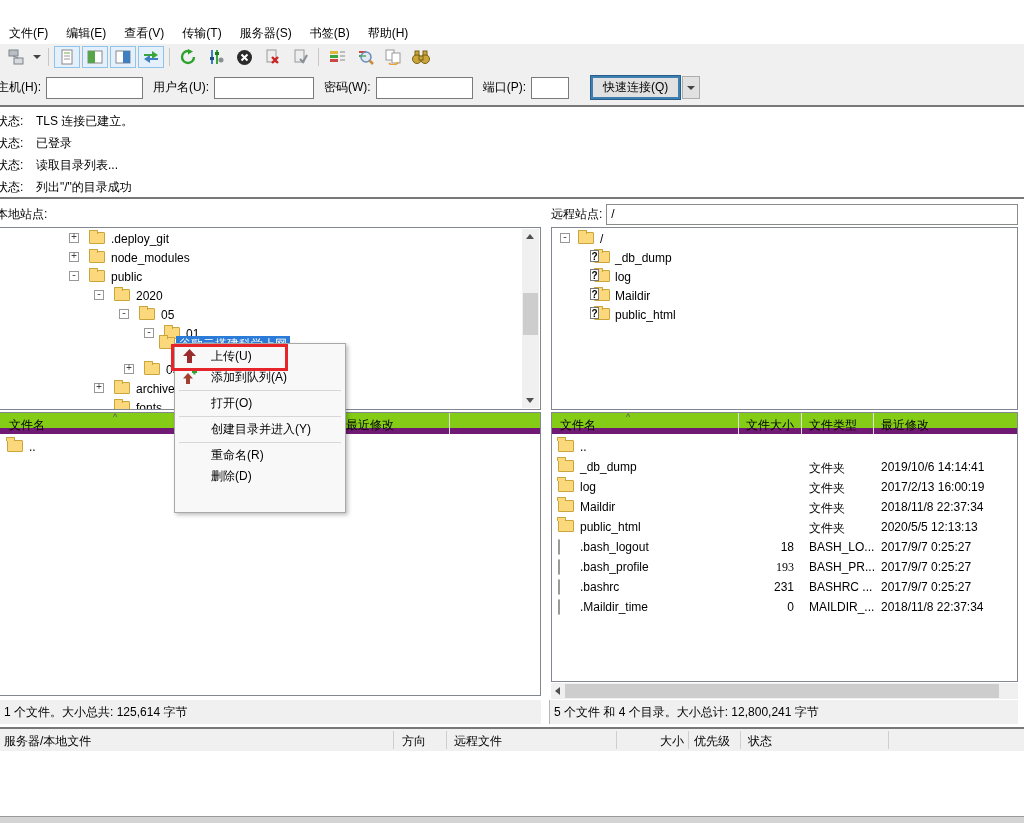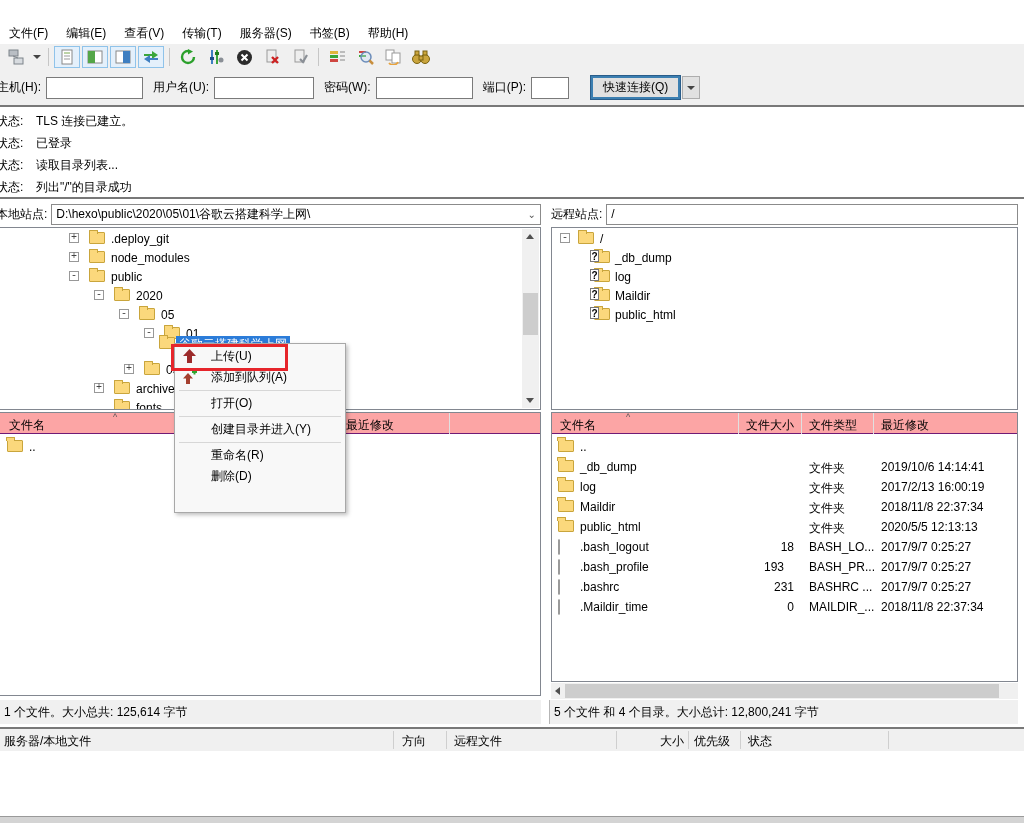--- a/index.html
+++ b/index.html
@@ -61,21 +61,21 @@
   .vscroll { position:absolute; width:17px; background:#f0f0f0; }
   .vthumb { position:absolute; left:1px; width:15px; background:#cdcdcd; }
   .arr { position:absolute; left:4px; width:0; height:0; }
   .arr.up { border-left:4px solid transparent; border-right:4px solid transparent; border-bottom:5px solid #505050; }
   .arr.dn { border-left:4px solid transparent; border-right:4px solid transparent; border-top:5px solid #505050; }
   .hscroll { position:absolute; height:16px; background:#f0f0f0; }
   .hthumb { position:absolute; top:1px; height:14px; background:#cdcdcd; }
   .arr.lf { border-top:4px solid transparent; border-bottom:4px solid transparent; border-right:5px solid #505050; top:4px; }
 
   
-  .list-header { position:absolute; left:0; top:0; right:0; height:21px; background:#fca5a5; border-bottom:1px solid #701a75; }
+  .list-header { position:absolute; left:0; top:0; right:0; height:21px; background:#84cc16; border-bottom:6px solid #701a75; }
   .hcell { position:absolute; top:4px; white-space:nowrap; }
   .hdiv { position:absolute; top:0; width:1px; height:21px; background:#e0e0e0; }
   .sort-caret { position:absolute; top:-1px; font-size:9px; color:#555; }
   .frow { position:absolute; height:20px; left:0; right:0; }
   .fcell { position:absolute; top:3px; white-space:nowrap; }
   .fsize { text-align:right; }
   .ficon { position:absolute; top:3px; }
   .file-doc { width:11px; height:13px; background:#fff; border:1px solid #9a9a9a; border-radius:1px; }
   .chrome { width:13px; height:13px; border-radius:50%; background:conic-gradient(from 90deg, #db4437 0 33%, #ffcd40 0 66%, #0f9d58 0 100%); position:relative; }
   .chrome::after { content:""; position:absolute; left:3px; top:3px; width:5px; height:5px; background:#4285f4; border:1px solid #fff; border-radius:50%; }
@@ -247,24 +247,20 @@
     <div class="log-row" style="top:6px"><span class="log-label">状态:</span><span>TLS 连接已建立。</span></div>
     <div class="log-row" style="top:28px"><span class="log-label">状态:</span><span>已登录</span></div>
     <div class="log-row" style="top:50px"><span class="log-label">状态:</span><span>读取目录列表...</span></div>
     <div class="log-row" style="top:72px"><span class="log-label">状态:</span><span>列出"/"的目录成功</span></div>
   </div>
 
   <div class="hline2"></div>
 
   <div class="site-bar" style="left:-4px; top:203px; width:545px;">
     <span class="site-label">本地站点:</span>
-    <div class="combo" style="flex:1">
-      <span>D:\hexo\public\2020\05\01\谷歌云搭建科学上网\</span>
-      <span class="chev">⌄</span>
-    </div>
   </div>
 
   <div class="site-bar" style="left:551px; top:203px; width:467px;">
     <span class="site-label">远程站点:</span>
     <div class="combo" style="flex:1">
       <span>/</span>
     </div>
   </div>
 
   <div class="box" style="left:-2px; top:227px; width:543px; height:183px;">
@@ -419,21 +415,21 @@
     <div class="frow" style="top:124px">
       <span class="ficon" style="left:6px"><span class="file-doc"></span></span>
       <span class="fcell" style="left:28px">.bash_logout</span>
       <span class="fcell fsize" style="left:146px; width:96px;">18</span>
       <span class="fcell" style="left:257px">BASH_LO...</span>
       <span class="fcell" style="left:329px">2017/9/7 0:25:27</span>
     </div>
     <div class="frow" style="top:144px">
       <span class="ficon" style="left:6px"><span class="file-doc"></span></span>
       <span class="fcell" style="left:28px">.bash_profile</span>
-      <span class="fcell fsize" style="left:136px; width:96px;">193</span>
+      <span class="fcell fsize" style="left:146px; width:96px;font-family:Liberation Serif, serif;">193</span>
       <span class="fcell" style="left:257px">BASH_PR...</span>
       <span class="fcell" style="left:329px">2017/9/7 0:25:27</span>
     </div>
     <div class="frow" style="top:164px">
       <span class="ficon" style="left:6px"><span class="file-doc"></span></span>
       <span class="fcell" style="left:28px">.bashrc</span>
       <span class="fcell fsize" style="left:146px; width:96px;">231</span>
       <span class="fcell" style="left:257px">BASHRC ...</span>
       <span class="fcell" style="left:329px">2017/9/7 0:25:27</span>
     </div>

